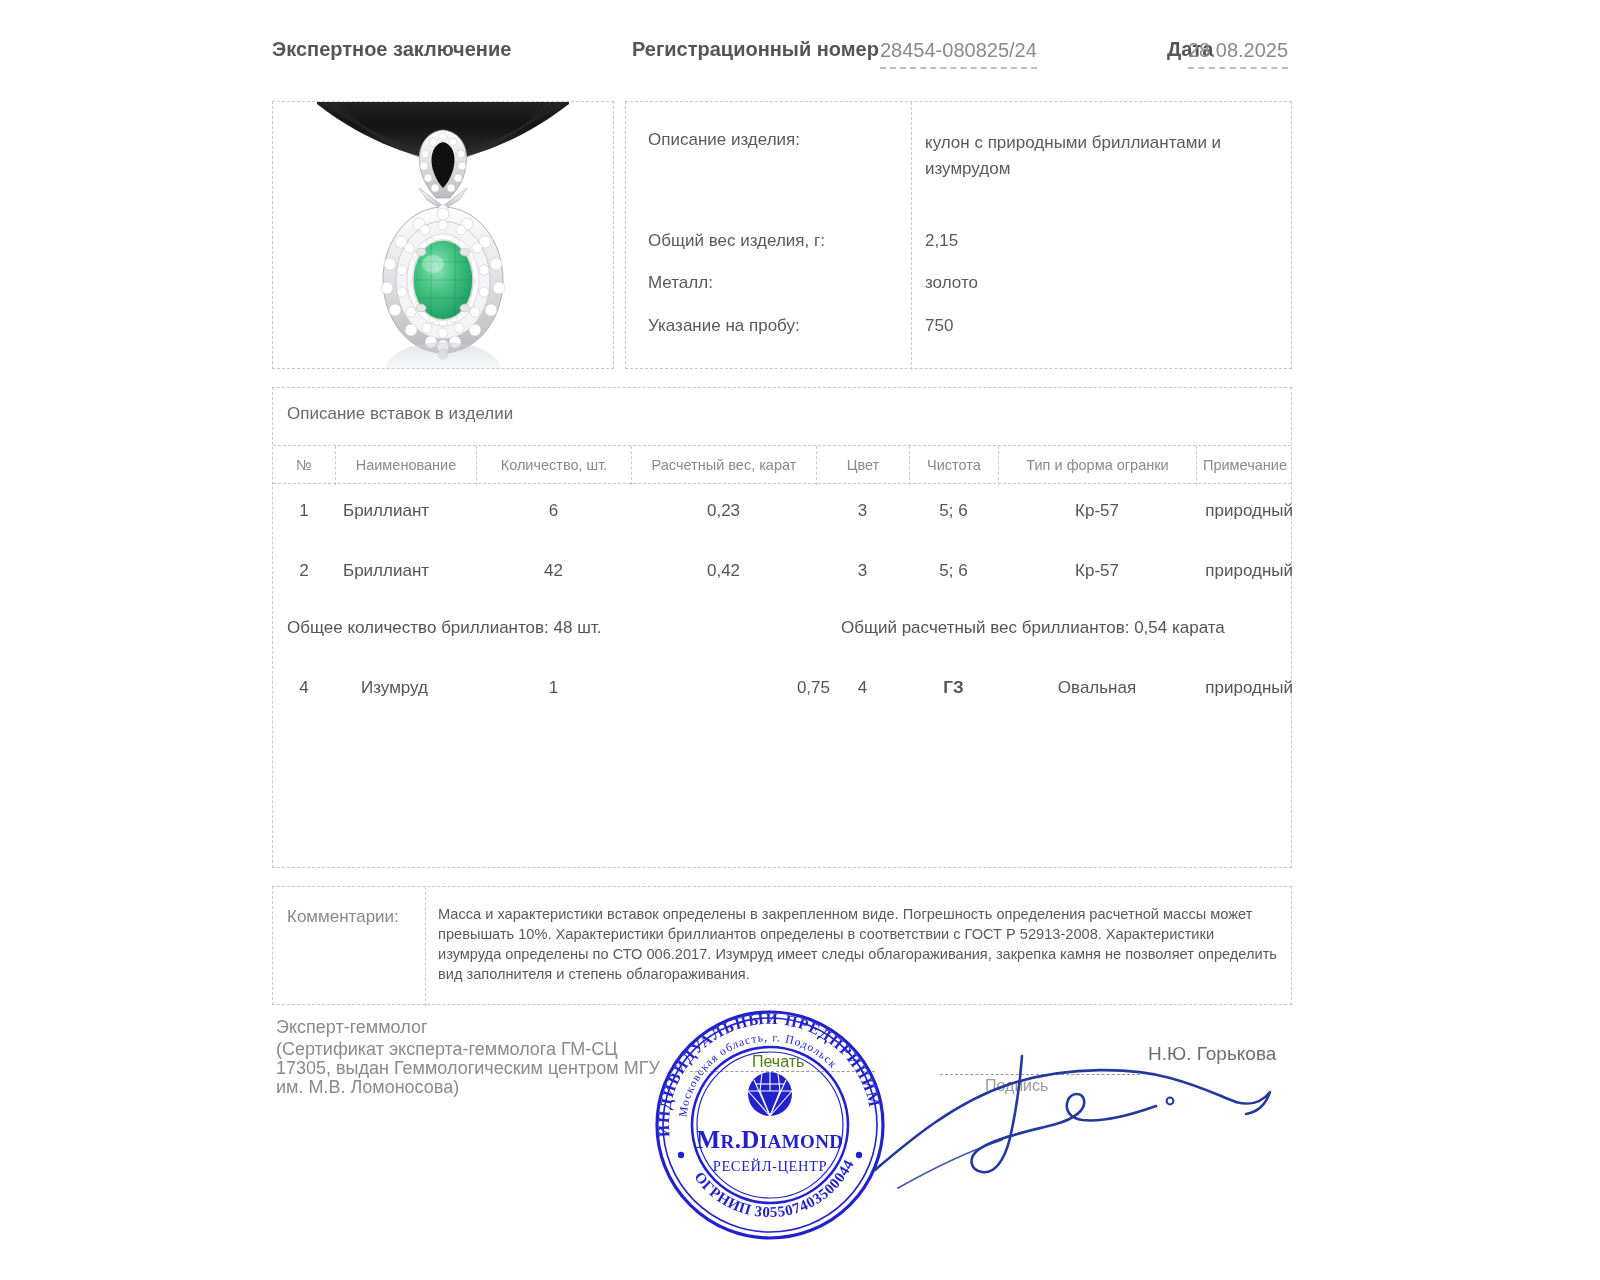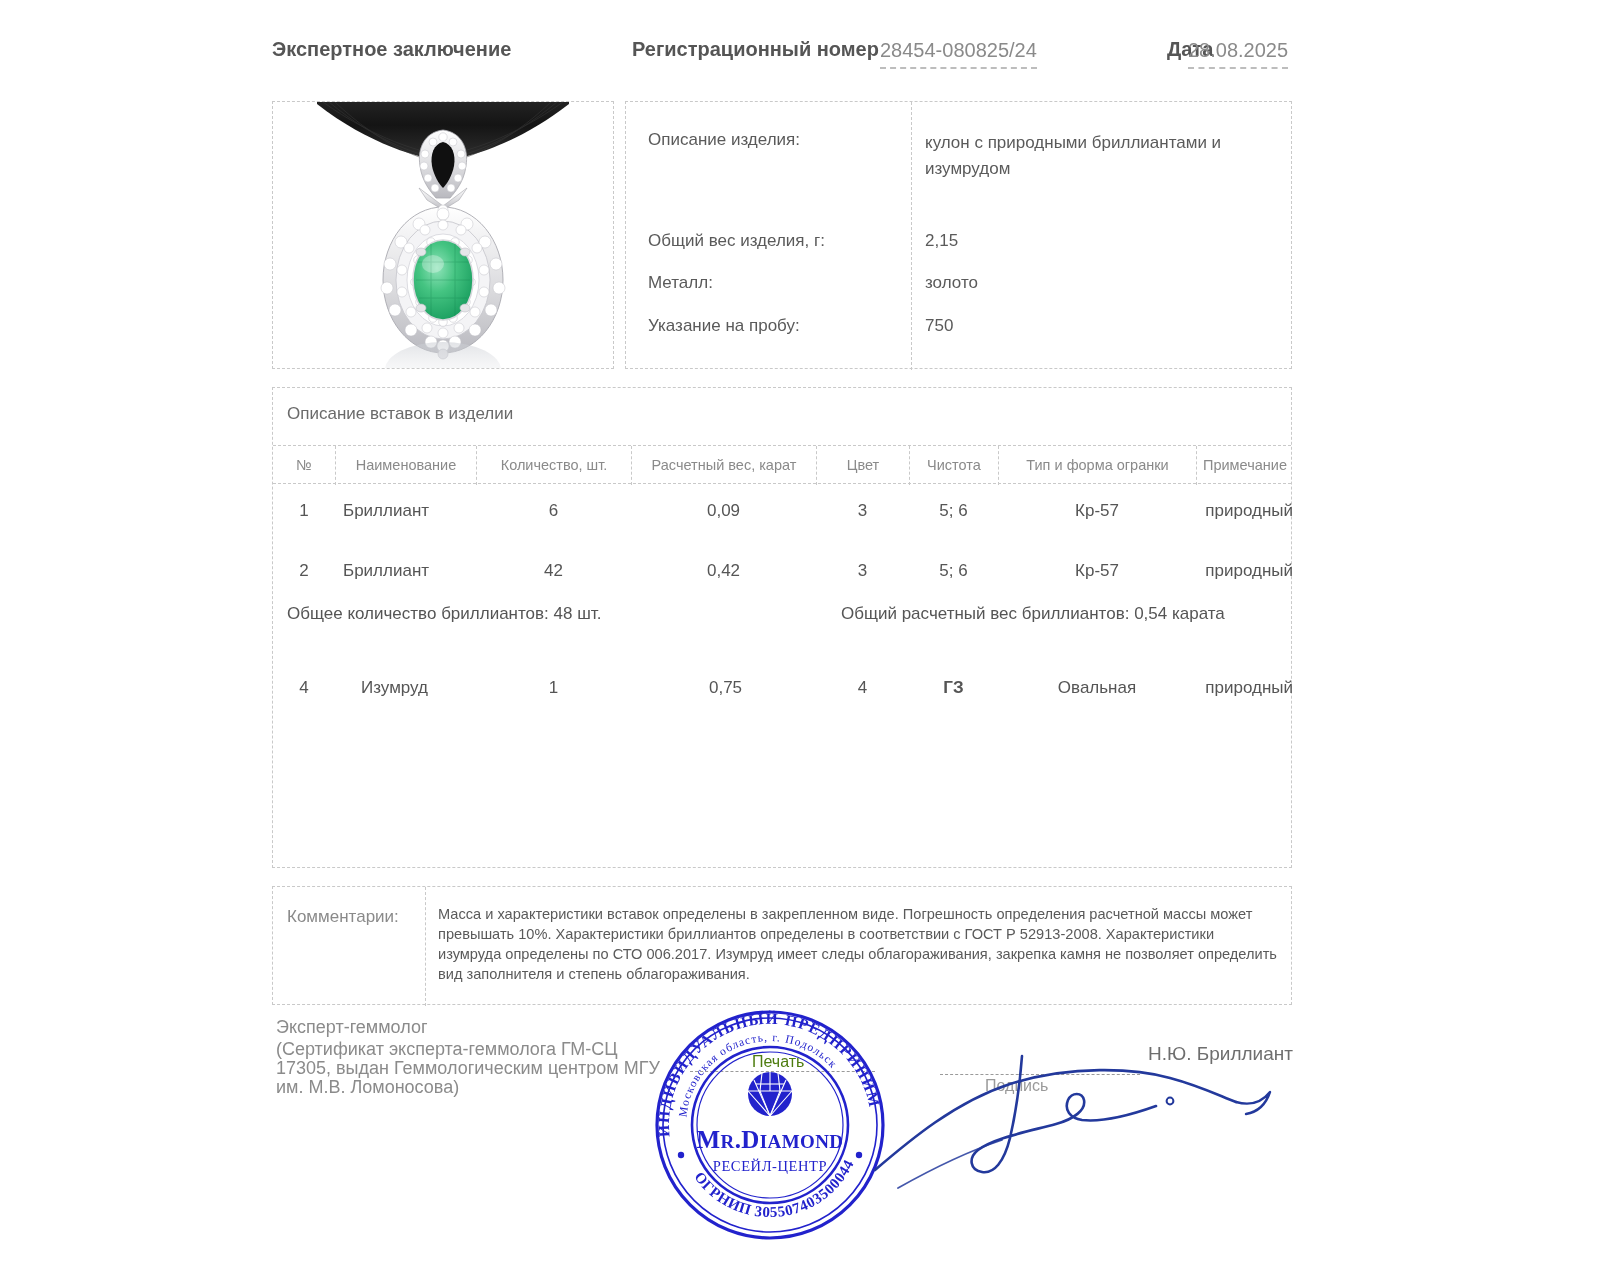--- a/index.html
+++ b/index.html
@@ -235,48 +235,48 @@
       <div class="th" style="left:543px;width:93px;">Цвет</div>
       <div class="th" style="left:636px;width:89px;">Чистота</div>
       <div class="th" style="left:725px;width:198px;">Тип и форма огранки</div>
       <div class="th" style="left:923px;width:97px;">Примечание</div>
     </div>
 
     <div class="trow" style="top:105px;">
       <div class="td" style="left:0;width:62px;">1</div>
       <div class="td" style="left:62px;width:141px;text-align:left;padding-left:8px;">Бриллиант</div>
       <div class="td" style="left:203px;width:155px;">6</div>
-      <div class="td" style="left:358px;width:185px;">0,09</div>
+      <div class="td" style="left:358px;width:185px;">0,23</div>
       <div class="td" style="left:543px;width:93px;">3</div>
       <div class="td" style="left:636px;width:89px;">5; 6</div>
       <div class="td" style="left:725px;width:198px;">Кр-57</div>
       <div class="td" style="left:923px;width:97px;text-align:right;padding-right:5px;">природный</div>
     </div>
 
     <div class="trow" style="top:165px;">
       <div class="td" style="left:0;width:62px;">2</div>
       <div class="td" style="left:62px;width:141px;text-align:left;padding-left:8px;">Бриллиант</div>
       <div class="td" style="left:203px;width:155px;">42</div>
       <div class="td" style="left:358px;width:185px;">0,42</div>
       <div class="td" style="left:543px;width:93px;">3</div>
       <div class="td" style="left:636px;width:89px;">5; 6</div>
       <div class="td" style="left:725px;width:198px;">Кр-57</div>
       <div class="td" style="left:923px;width:97px;text-align:right;padding-right:5px;">природный</div>
     </div>
 
-    <div class="summary" style="top:216px;">
+    <div class="summary" style="top:230px;">
       <div class="sum-left">Общее количество бриллиантов: 48 шт.</div>
       <div class="sum-right">Общий расчетный вес бриллиантов: 0,54 карата</div>
     </div>
 
     <div class="trow" style="top:282px;">
       <div class="td" style="left:0;width:62px;">4</div>
       <div class="td" style="left:62px;width:141px;text-align:left;padding-left:8px;margin-left:18px;">Изумруд</div>
       <div class="td" style="left:203px;width:155px;">1</div>
-      <div class="td" style="left:360px;width:185px;">0,75</div>
+      <div class="td" style="left:372px;width:185px;text-align:right;">0,75</div>
       <div class="td" style="left:543px;width:93px;">4</div>
       <div class="td" style="left:636px;width:89px;font-weight:bold;">ГЗ</div>
       <div class="td" style="left:725px;width:198px;">Овальная</div>
       <div class="td" style="left:923px;width:97px;text-align:right;padding-right:5px;">природный</div>
     </div>
   </div>
 
   <div class="comments-box dash">
     <div class="comments-divider"></div>
     <div class="comments-label">Комментарии:</div>
@@ -284,21 +284,21 @@
   </div>
 
   <div class="expert-title">Эксперт-геммолог</div>
   <div class="expert-note">(Сертификат эксперта-геммолога ГМ-СЦ 17305, выдан Геммологическим центром МГУ им. М.В. Ломоносова)</div>
 
   <div class="seal-line"></div>
   <div class="seal-label">Печать</div>
 
   <div class="sign-line"></div>
   <div class="sign-label">Подпись</div>
-  <div class="sign-name">Н.Ю. Бриллиант</div>
+  <div class="sign-name">Н.Ю. Горькова</div>
 
   <div class="stamp">
     <svg width="240" height="240" viewBox="0 0 240 240" xmlns="http://www.w3.org/2000/svg">
       <defs>
         <path id="arcOuter" d="M 120,120 m -101,0 a 101,101 0 1 1 202,0" transform="rotate(-12 120 120)"></path>
         <path id="arcInner" d="M 120,120 m -84,0 a 84,84 0 1 1 168,0" transform="rotate(-20 120 120)"></path>
         <path id="arcBottom" d="M 120,120 m -92,0 a 92,92 0 1 0 184,0"></path>
       </defs>
       <g fill="none" stroke="#2222cc">
         <circle cx="120" cy="120" r="113" stroke-width="3.2"></circle>

